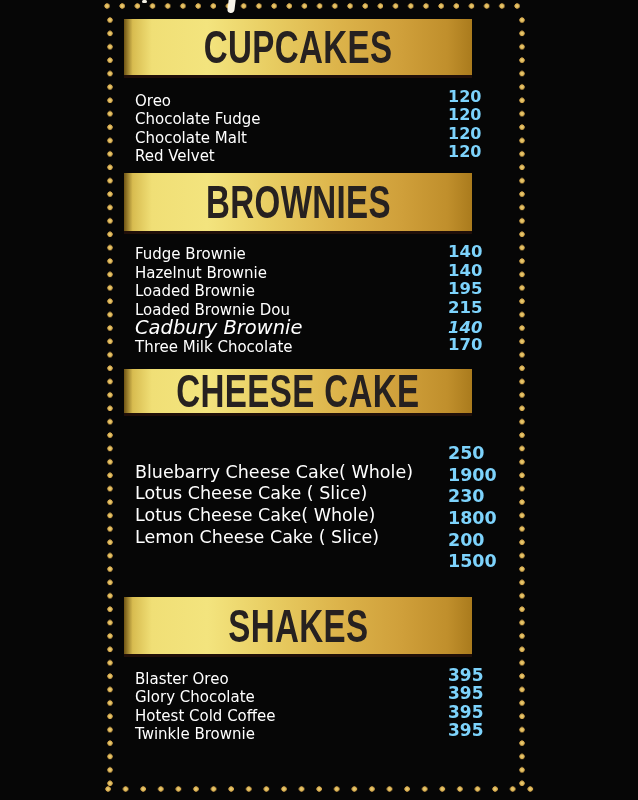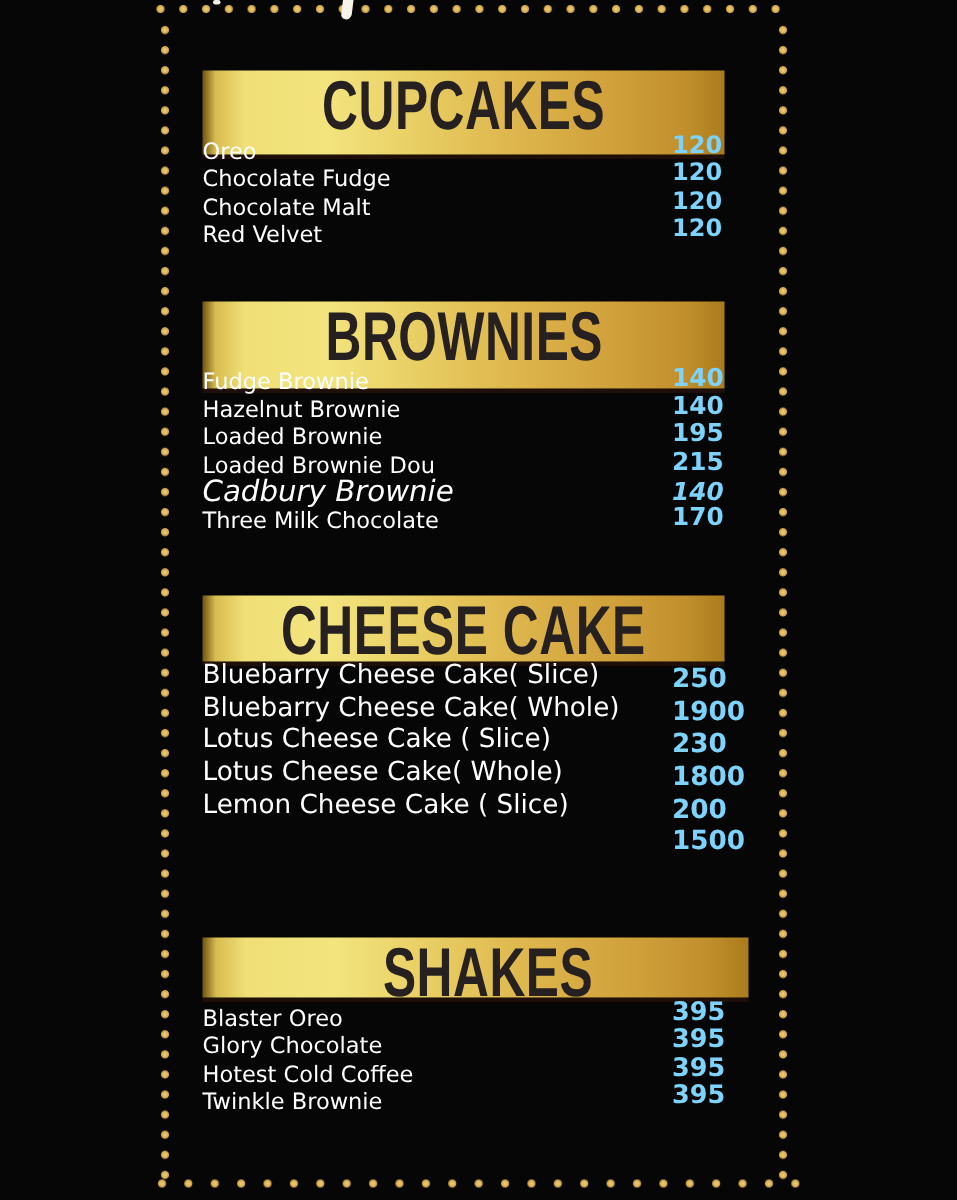--- a/index.html
+++ b/index.html
@@ -21,36 +21,35 @@
     background-size:8px 13.4px;top:16px;height:776px;
   }
   .dots-left{left:106px;}
   .dots-right{left:518px;}
   
   .artifact-1{position:absolute;left:228px;top:-2px;width:7px;height:15px;background:#f7f3e8;
               border-radius:1px 2px 5px 4px;transform:rotate(7deg);}
   .artifact-2{position:absolute;left:142px;top:0;width:5px;height:3px;background:#f2efe4;border-radius:2px;}
   
   .banner{
-    position:absolute;left:135px;width:348px;
-    display:flex;align-items:flex-start;justify-content:center;
+    position:absolute;left:124px;width:348px;
+    display:flex;align-items:center;justify-content:center;
     background:linear-gradient(90deg,#6e5314 0%,#d8bc50 2.5%,#f0df76 8%,#f3e47e 24%,
                #e8cd62 42%,#dcb34a 62%,#cf9f3a 80%,#c08f2c 93%,#aa7b1d 100%);
     box-shadow:0 3px 0 rgba(72,30,16,0.40);
-    margin-top:28px;
   }
   .banner-title{
     font-family:"Liberation Sans",sans-serif;font-weight:bold;color:#262120;
     font-size:46px;line-height:1;transform:scaleX(0.72);letter-spacing:0.5px;
     white-space:nowrap;
   }
   #banner-cupcakes  {top:19px;height:56px;}
   #banner-brownies  {top:173px;height:58px;}
   #banner-cheesecake{top:369px;height:44px;}
-  #banner-shakes    {top:597px;height:40px;padding-left:16px;}
+  #banner-shakes    {top:597px;height:57px;}
   
   .rows{position:absolute;left:135px;width:360px;}
   .row{position:relative;}
   .iname{color:#ffffff;display:inline-block;white-space:nowrap;}
   .iprice{position:absolute;left:313px;top:0;color:#7dd3fc;font-weight:600;white-space:nowrap;}
 
   #rows-cupcakes{top:92px;}
   #rows-cupcakes .row{height:18.3px;font-size:15px;}
   #rows-cupcakes .iprice{font-size:16px;top:-5px;}
 
@@ -100,21 +99,21 @@
       <div class="row"><span class="iname">Loaded Brownie</span><span class="iprice">195</span></div>
       <div class="row"><span class="iname">Loaded Brownie Dou</span><span class="iprice">215</span></div>
       <div class="row row-large"><span class="iname">Cadbury Brownie</span><span class="iprice">140</span></div>
       <div class="row"><span class="iname">Three Milk Chocolate</span><span class="iprice">170</span></div>
     </div>
 
   <div class="banner" id="banner-cheesecake">
     <span class="banner-title">CHEESE CAKE</span>
   </div>
   <div class="rows" id="rows-cheesecake">
-      <div class="row"><span class="iname">Bluebarry Cheese Cake( Slice)</span><span class="iprice">250</span></div>
+      <div class="row"><span class="iprice">250</span></div>
       <div class="row"><span class="iname">Bluebarry Cheese Cake( Whole)</span><span class="iprice">1900</span></div>
       <div class="row"><span class="iname">Lotus Cheese Cake ( Slice)</span><span class="iprice">230</span></div>
       <div class="row"><span class="iname">Lotus Cheese Cake( Whole)</span><span class="iprice">1800</span></div>
       <div class="row"><span class="iname">Lemon Cheese Cake ( Slice)</span><span class="iprice">200</span></div>
       <div class="row"><span class="iprice">1500</span></div>
     </div>
 
   <div class="banner" id="banner-shakes">
     <span class="banner-title">SHAKES</span>
   </div>

